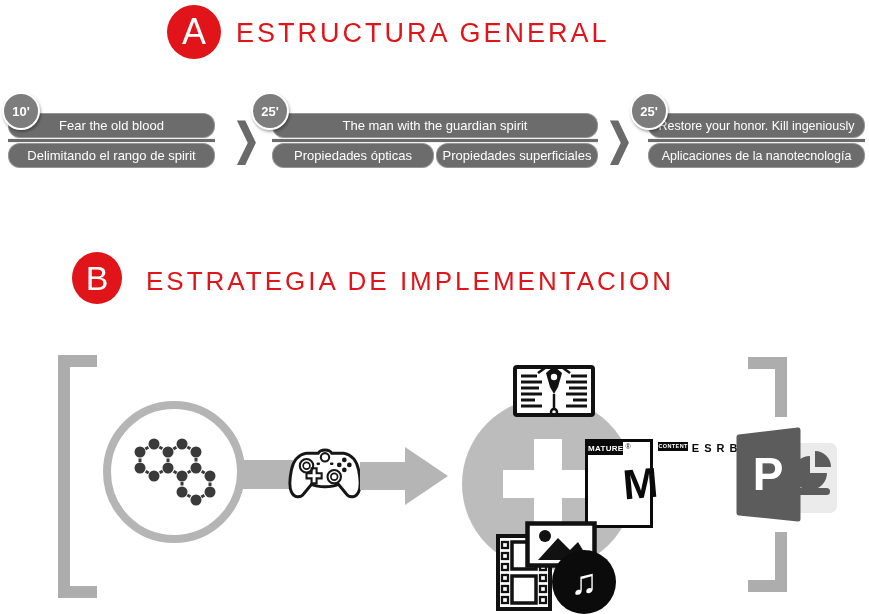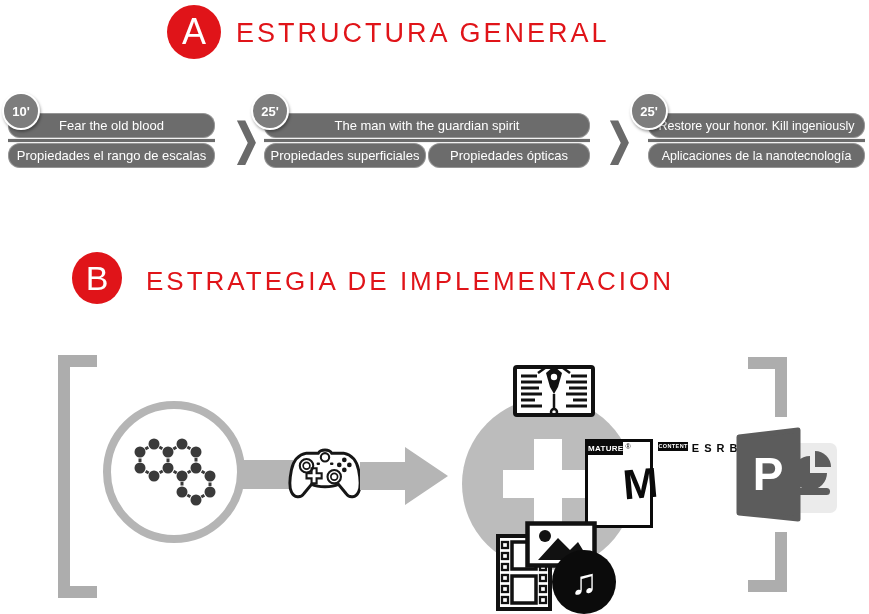--- a/index.html
+++ b/index.html
@@ -12,21 +12,21 @@
              display:flex;align-items:center;justify-content:center;}
   #badge-a{left:167px;top:5px;width:54px;height:54px;font-size:36px;}
   #badge-b{left:72px;top:252px;width:50px;height:52px;font-size:34px;}
   .sec-title{position:absolute;color:#e01419;letter-spacing:3px;white-space:nowrap;text-align:center;}
   #title-a{left:236px;top:18px;font-size:27px;}
   #title-b{left:146px;top:266px;font-size:26px;}
 
   
   .tblock{position:absolute;top:113px;border-radius:9px;overflow:hidden;}
   #block1{left:8px;width:207px;}
-  #block2{left:264px;width:326px;}
+  #block2{left:272px;width:326px;}
   #block3{left:648px;width:217px;}
   .trow{background:#6c6c6c;color:#fff;height:25px;display:flex;align-items:center;
         justify-content:center;font-size:13px;box-shadow:inset 0 0 0 1px rgba(255,255,255,.28);
         white-space:nowrap;padding:0 4px;border-radius:12px;}
   #block3 .trow{font-size:12.5px;}
   .tsep{height:5px;background:linear-gradient(to bottom,#f2f2f2 0 1px,#6c6c6c 1px 4px,#f2f2f2 4px 5px);}
   .tcells{display:flex;gap:2px;background:#fff;}
   .tcells .trow{flex:1;}
   .time-badge{position:absolute;top:92px;width:34px;height:34px;border-radius:50%;
               background:#7d7d7d;border:2px solid #fff;color:#fff;font-size:13px;font-weight:bold;
@@ -78,32 +78,32 @@
 
 <div id="stage">
 
   <div id="badge-a" class="sec-badge">A</div>
   <div id="title-a" class="sec-title">ESTRUCTURA GENERAL</div>
 
   <div id="tb1" class="time-badge">10'</div>
   <div id="block1" class="tblock">
     <div class="trow">Fear the old blood</div>
     <div class="tsep"></div>
-    <div class="trow">Propiedades el rango de escalas</div>
+    <div class="trow">Delimitando el rango de spirit</div>
   </div>
 
   <div id="chev1" class="chev">❯</div>
 
   <div id="tb2" class="time-badge">25'</div>
   <div id="block2" class="tblock">
     <div class="trow">The man with the guardian spirit</div>
     <div class="tsep"></div>
     <div class="tcells">
+      <div class="trow">Propiedades ópticas</div>
       <div class="trow">Propiedades superficiales</div>
-      <div class="trow">Propiedades ópticas</div>
     </div>
   </div>
 
   <div id="chev2" class="chev">❯</div>
 
   <div id="tb3" class="time-badge">25'</div>
   <div id="block3" class="tblock">
     <div class="trow">Restore your honor. Kill ingeniously</div>
     <div class="tsep"></div>
     <div class="trow">Aplicaciones de la nanotecnología</div>

